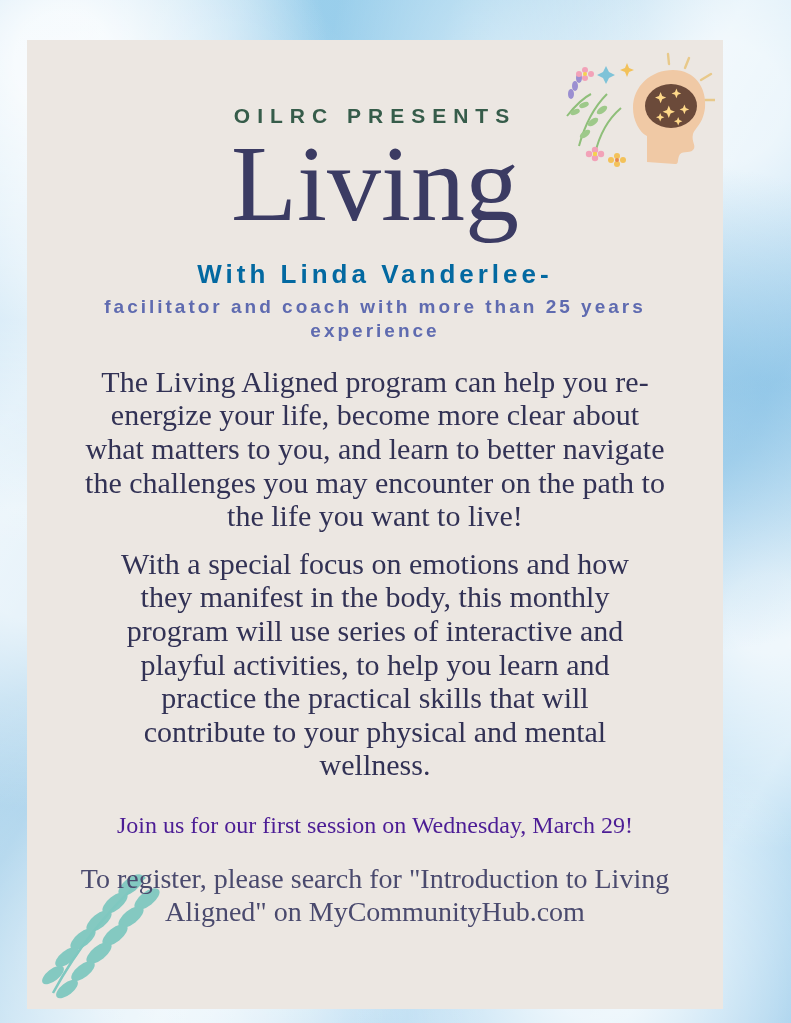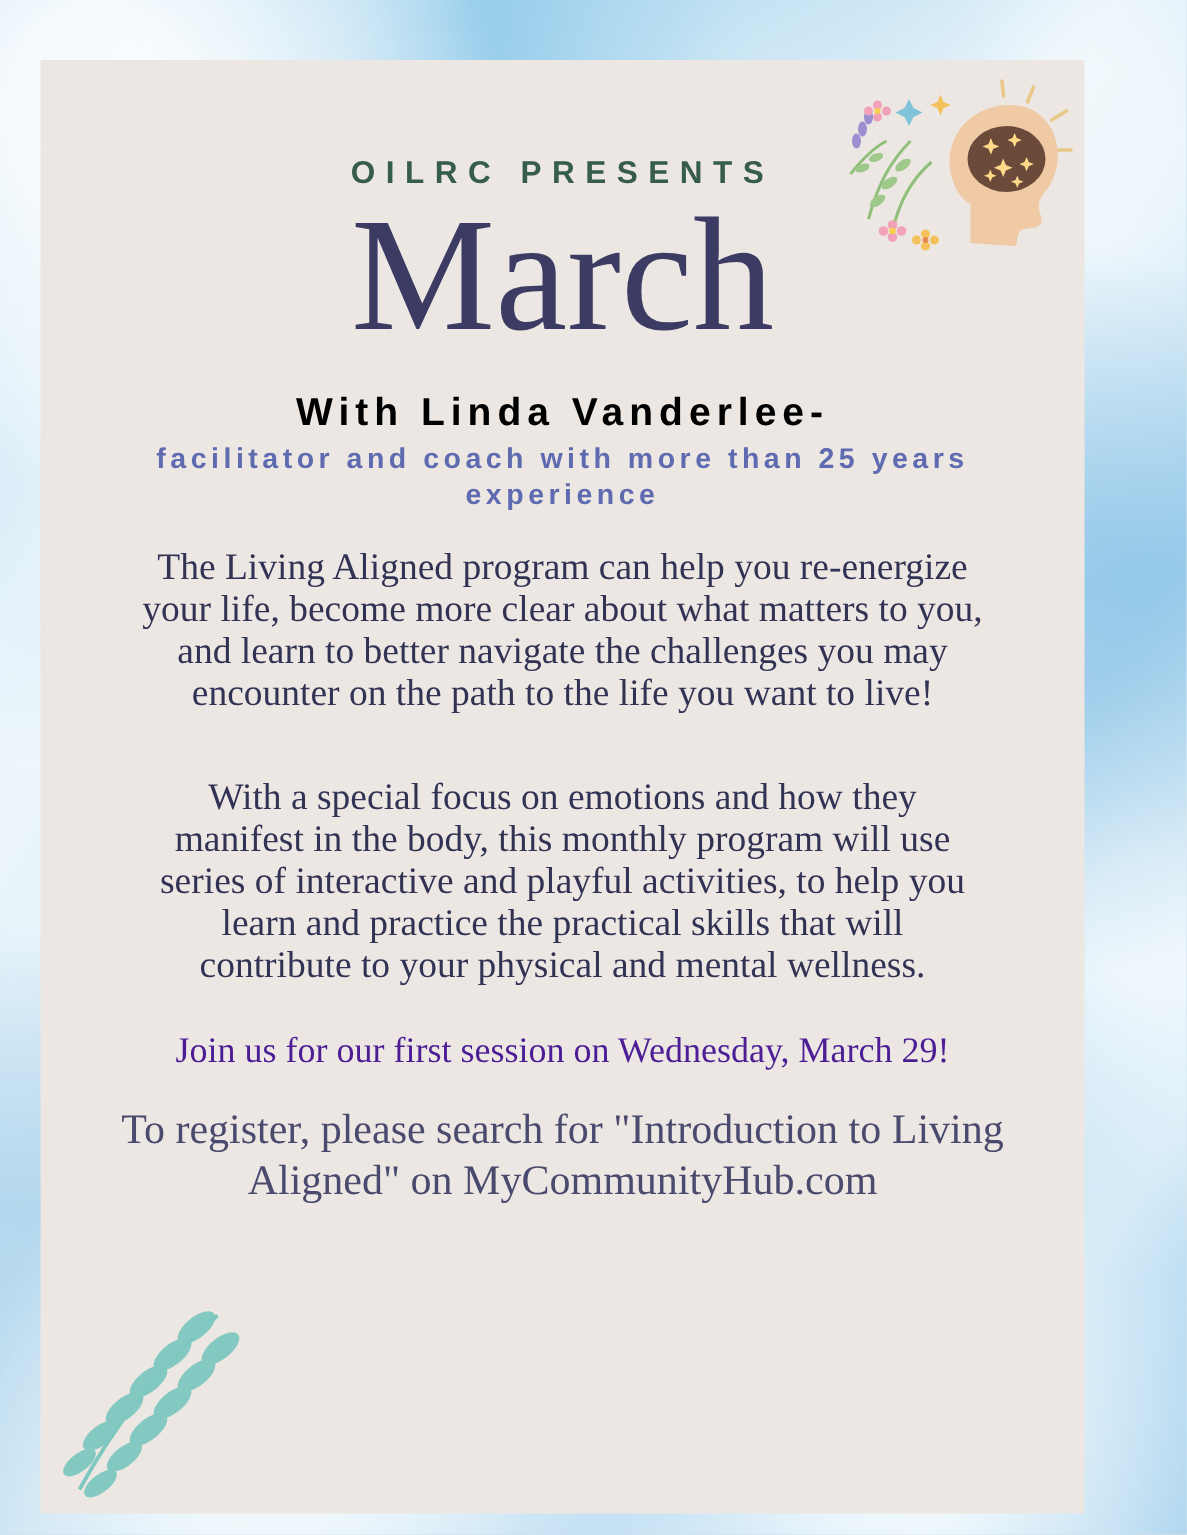--- a/index.html
+++ b/index.html
@@ -99,45 +99,45 @@
     font-weight: normal;
     letter-spacing: 0px;
   }
   .title .line2 { display: block; }
 
   .with-name {
     font-family: "Liberation Sans", sans-serif;
     font-weight: bold;
     font-size: 26px;
     letter-spacing: 4px;
-    color: #000000;
+    color: #0369a1;
     margin: 26px 0 1px 0;
   }
 
   .subtitle {
     font-family: "Liberation Sans", sans-serif;
     font-weight: bold;
     font-size: 19px;
     letter-spacing: 3px;
     color: #5f6bb0;
     line-height: 1.25;
     margin: 5px auto 0 auto;
     width: 600px;
   }
 
   .para {
     font-family: "Liberation Serif", serif;
-    font-size: 25px;
+    font-size: 30px;
     line-height: 1.12;
     color: #323255;
     margin: 22px auto 0 auto;
     width: 580px;
   }
   .para.second {
-    margin-top: 41px;
+    margin-top: 14px;
     width: 545px;
   }
 
   .join {
     font-family: "Liberation Serif", serif;
     font-size: 24px;
     line-height: 1.15;
     color: #4c1d95;
     margin: 30px auto 0 auto;
     width: 560px;
@@ -246,21 +246,21 @@
         <ellipse cx="56" cy="112" rx="14" ry="6.5" transform="rotate(-38 56 112)"></ellipse>
         <ellipse cx="26" cy="116" rx="13" ry="6" transform="rotate(-38 26 116)"></ellipse>
         <ellipse cx="40" cy="130" rx="13" ry="6" transform="rotate(-38 40 130)"></ellipse>
       </g>
     </svg>
 
     <div class="content">
       <div class="presents">OILRC PRESENTS</div>
 
       <h1 class="title">
-        <span class="line1">March</span>
+        <span class="line1">Living</span>
       </h1>
 
       <div class="with-name">With Linda Vanderlee-</div>
       <div class="subtitle">facilitator and coach with more than 25 years experience</div>
 
       <p class="para">The Living Aligned program can help you re-energize your life, become more clear about what matters to you, and learn to better navigate the challenges you may encounter on the path to the life you want to live!</p>
       <p class="para second">With a special focus on emotions and how they manifest in the body, this monthly program will use series of interactive and playful activities, to help you learn and practice the practical skills that will contribute to your physical and mental wellness.</p>
 
       <p class="join">Join us for our first session on Wednesday, March 29!</p>
       <p class="register">To register, please search for "Introduction to Living Aligned" on MyCommunityHub.com</p>

